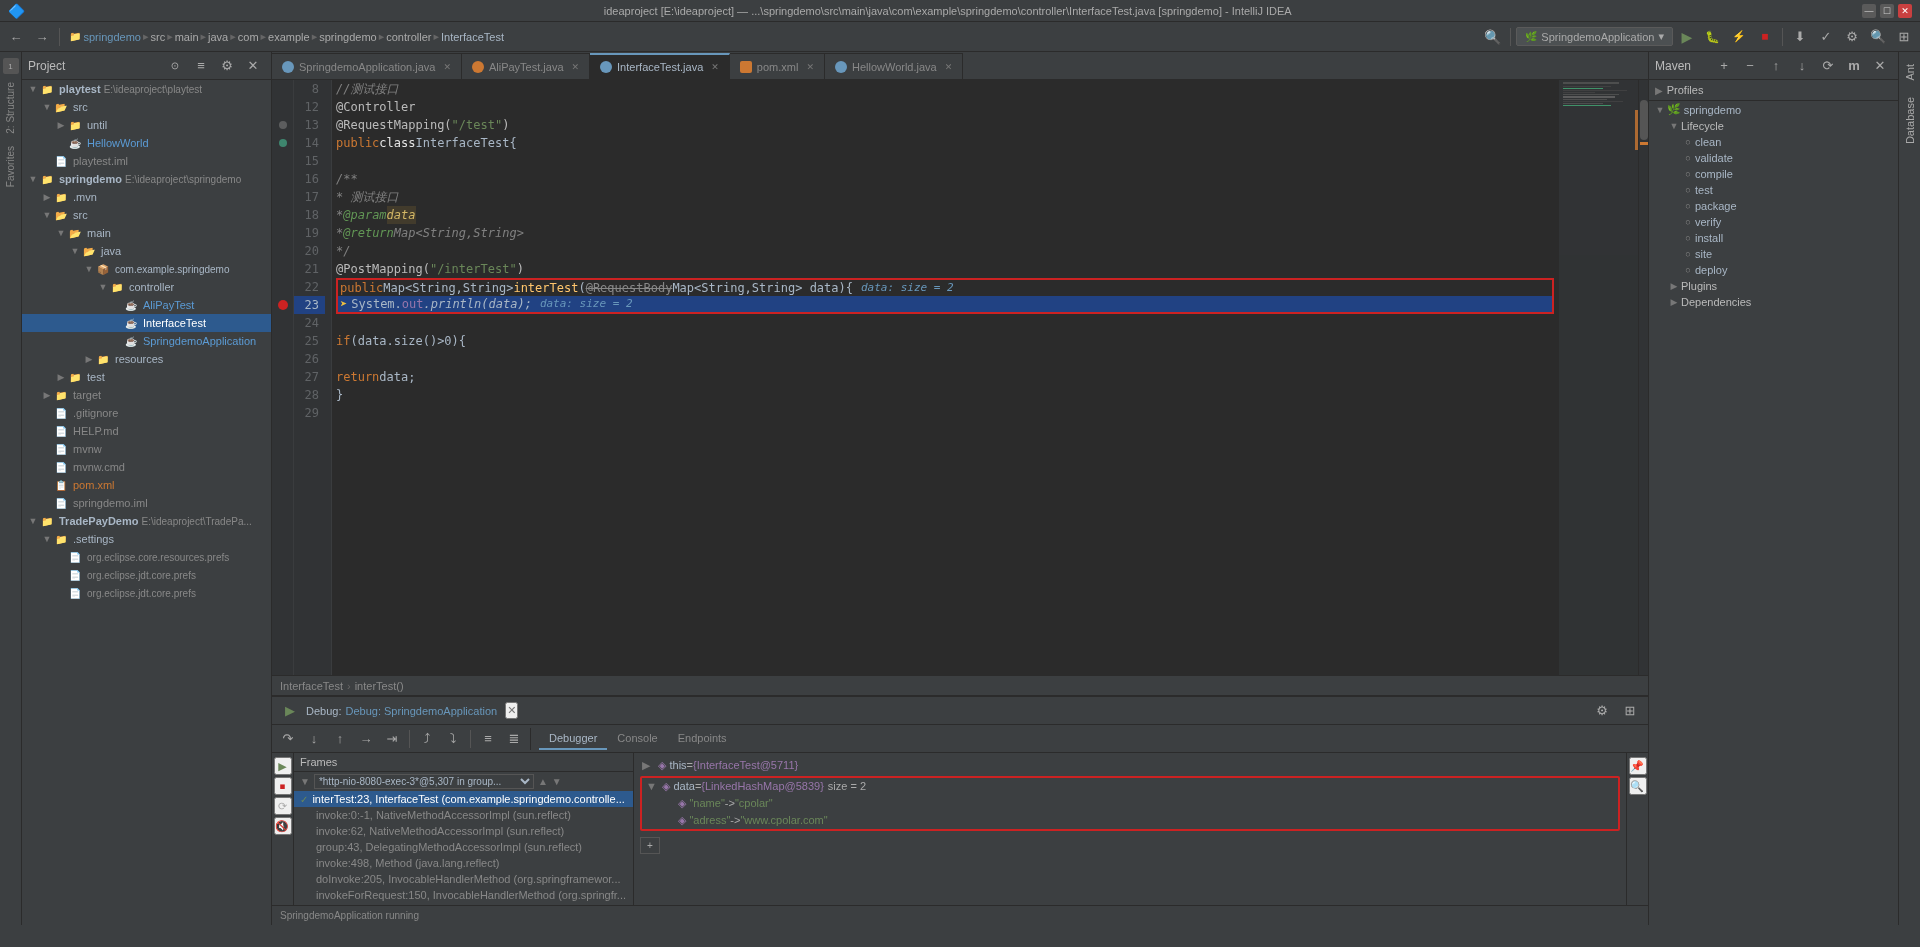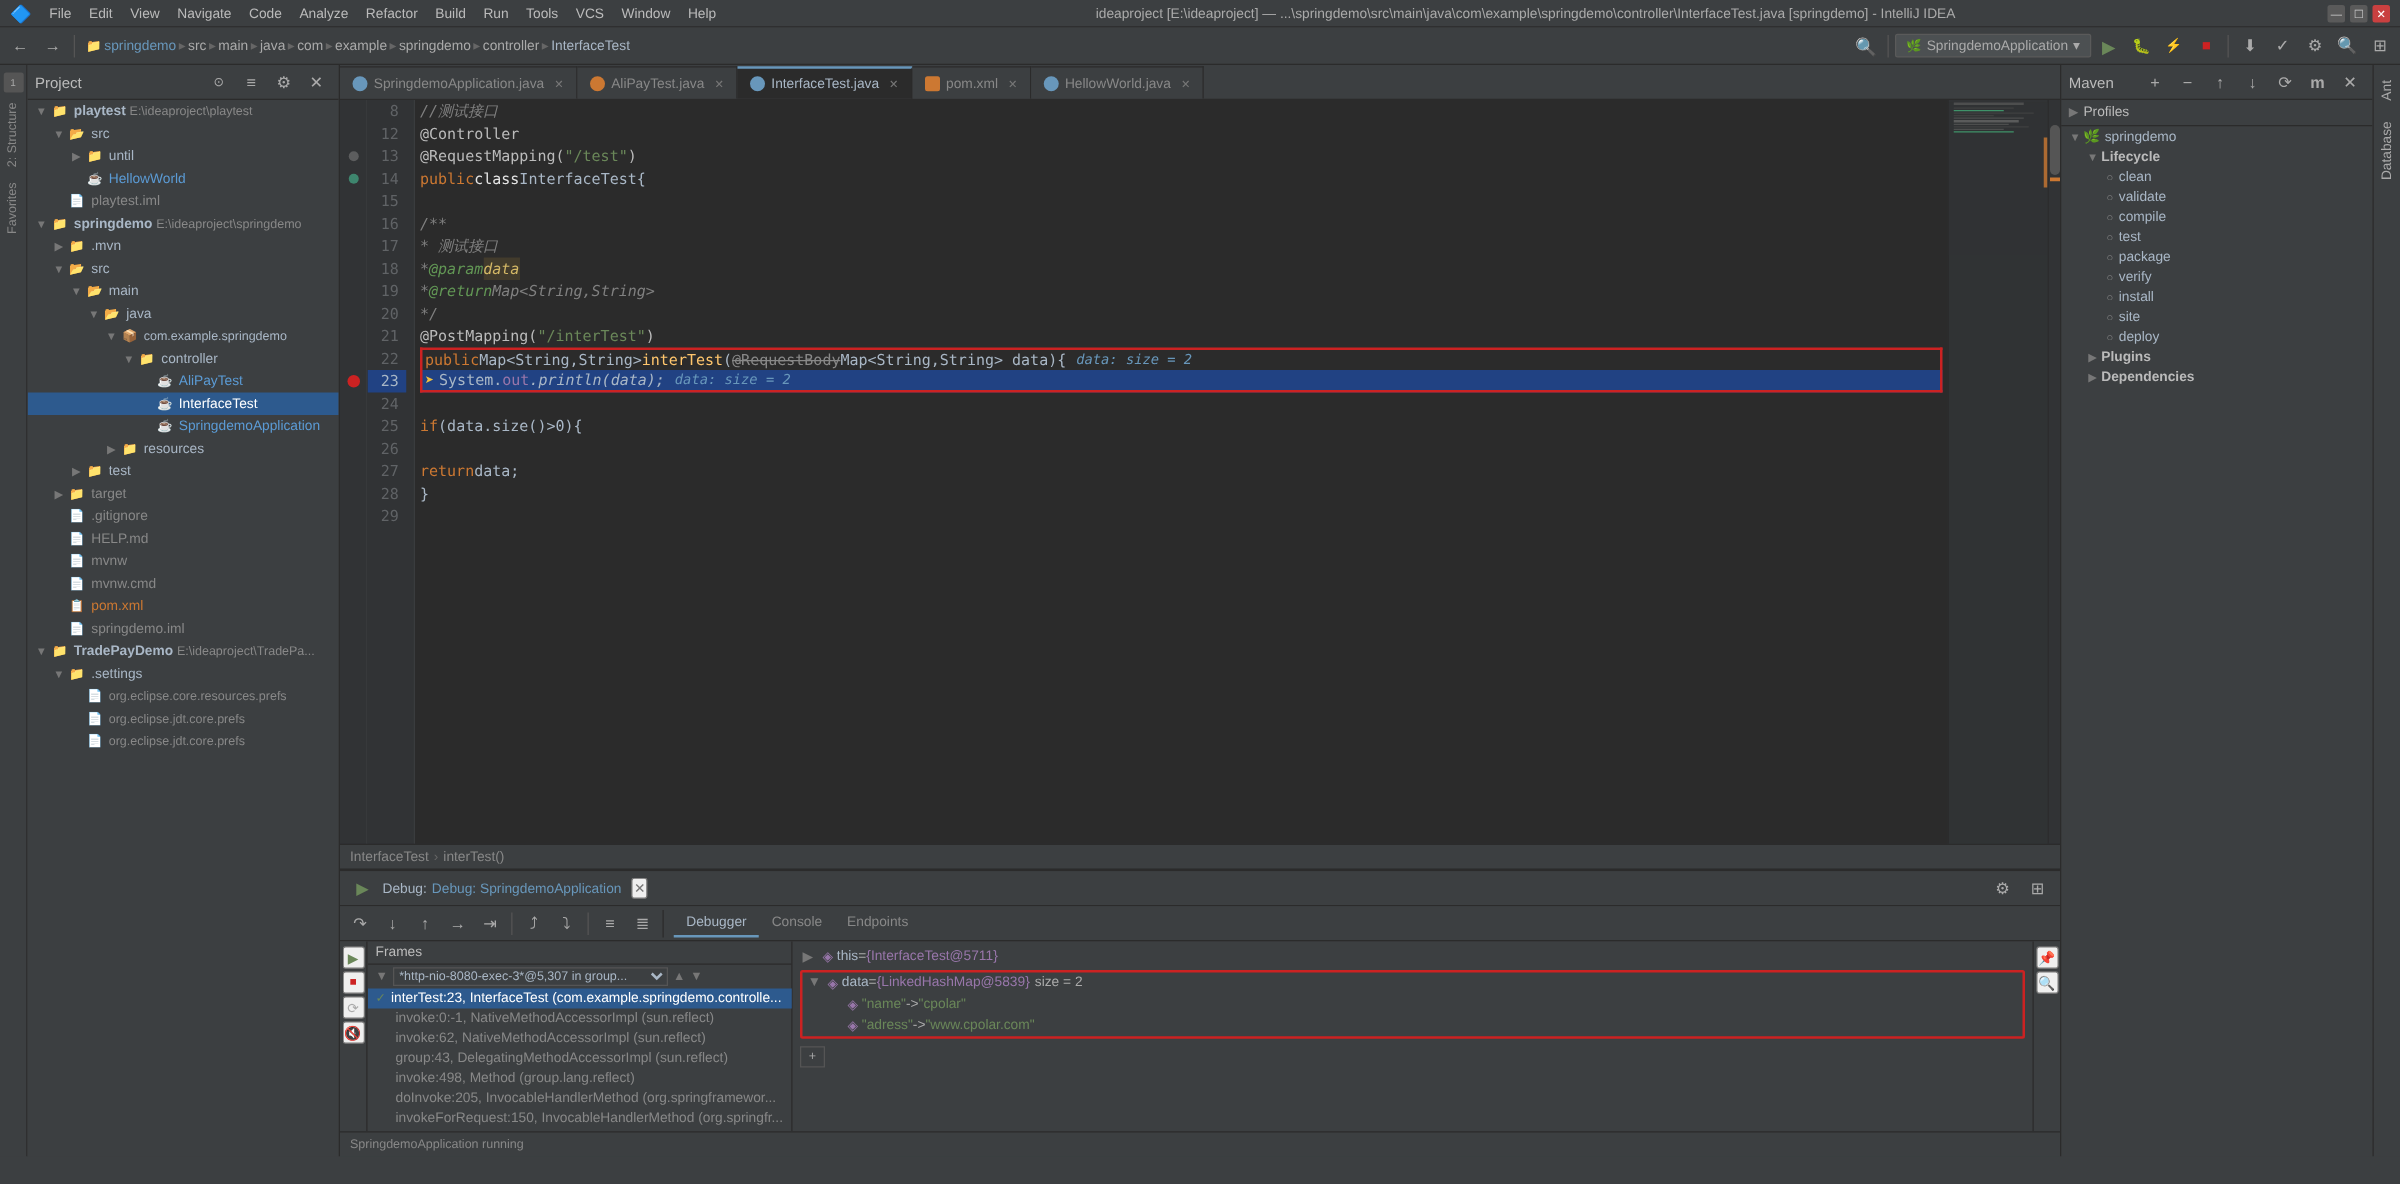--- a/index.html
+++ b/index.html
@@ -64,21 +64,21 @@
     ::-webkit-scrollbar-thumb { background: #555; border-radius: 4px; }
 
     
     #right-panel { width: 250px; background: #3c3f41; border-left: 1px solid #2b2b2b; display: flex; flex-direction: column; }
     #maven-toolbar { height: 28px; display: flex; align-items: center; padding: 0 6px; border-bottom: 1px solid #2b2b2b; gap: 2px; }
     .maven-title { font-size: 12px; color: #bbb; flex: 1; }
     #maven-tree { flex: 1; overflow-y: auto; font-size: 11px; }
     .maven-item { display: flex; align-items: center; padding: 2px 4px; cursor: pointer; }
     .maven-arrow { width: 14px; text-align: center; color: #777; font-size: 9px; }
     .maven-label { color: #a9b7c6; }
-    .maven-label.section { color: #bbb; font-weight: bold; }
+    .maven-label.section { color: #bbb; font-weight: normal; }
 
     
     #side-strip-right { width: 22px; background: #3c3f41; border-left: 1px solid #2b2b2b; display: flex; flex-direction: column; align-items: center; padding-top: 4px; }
     .side-tab-vertical { writing-mode: vertical-rl; font-size: 11px; color: #aaa; padding: 8px 2px; cursor: pointer; transform: rotate(180deg); white-space: nowrap; }
 
     
     #debug-panel { height: 230px; background: #3c3f41; border-top: 2px solid #2b2b2b; display: flex; flex-direction: column; }
     .debug-tabs { display: flex; gap: 0; }
     .debug-tab { padding: 4px 10px; font-size: 11px; color: #888; cursor: pointer; border-bottom: 2px solid transparent; }
     .debug-tab.active { color: #a9b7c6; border-bottom: 2px solid #6897bb; }
@@ -109,35 +109,20 @@
     #debug-bottom-bar { height: 20px; background: #3c3f41; border-top: 1px solid #2b2b2b; display: flex; align-items: center; padding: 0 8px; font-size: 11px; color: #888; }
 
     .tab-close { font-size: 9px; color: #777; cursor: pointer; margin-left: 3px; }
   </style>
 </head>
 <body>
 
 <div id="titlebar">
   <div style="display:flex;align-items:center;gap:6px;margin-right:8px;">
     <span style="font-size:14px;color:#6897bb;">🔷</span>
-  </div>
-  <div class="menu-items">
-    <span class="menu-item">File</span>
-    <span class="menu-item">Edit</span>
-    <span class="menu-item">View</span>
-    <span class="menu-item">Navigate</span>
-    <span class="menu-item">Code</span>
-    <span class="menu-item">Analyze</span>
-    <span class="menu-item">Refactor</span>
-    <span class="menu-item">Build</span>
-    <span class="menu-item">Run</span>
-    <span class="menu-item">Tools</span>
-    <span class="menu-item">VCS</span>
-    <span class="menu-item">Window</span>
-    <span class="menu-item">Help</span>
   </div>
   <div class="title">ideaproject [E:\ideaproject] — ...\springdemo\src\main\java\com\example\springdemo\controller\InterfaceTest.java [springdemo] - IntelliJ IDEA</div>
   <div class="window-controls">
     <button class="wc-btn">—</button>
     <button class="wc-btn">☐</button>
     <button class="wc-btn" style="background:#c94040;color:#fff;">✕</button>
   </div>
 </div>
 
 <div id="toolbar">
@@ -642,21 +627,21 @@
           <div class="frame-item">
             <span style="width:12px;"> </span>
             <span style="color:#888;">invoke:62, NativeMethodAccessorImpl (sun.reflect)</span>
           </div>
           <div class="frame-item">
             <span style="width:12px;"> </span>
             <span style="color:#888;">group:43, DelegatingMethodAccessorImpl (sun.reflect)</span>
           </div>
           <div class="frame-item">
             <span style="width:12px;"> </span>
-            <span style="color:#888;">invoke:498, Method (group.lang.reflect)</span>
+            <span style="color:#888;">invoke:498, Method (java.lang.reflect)</span>
           </div>
           <div class="frame-item">
             <span style="width:12px;"> </span>
             <span style="color:#888;">doInvoke:205, InvocableHandlerMethod (org.springframewor...</span>
           </div>
           <div class="frame-item">
             <span style="width:12px;"> </span>
             <span style="color:#888;">invokeForRequest:150, InvocableHandlerMethod (org.springfr...</span>
           </div>
           <div class="frame-item">

